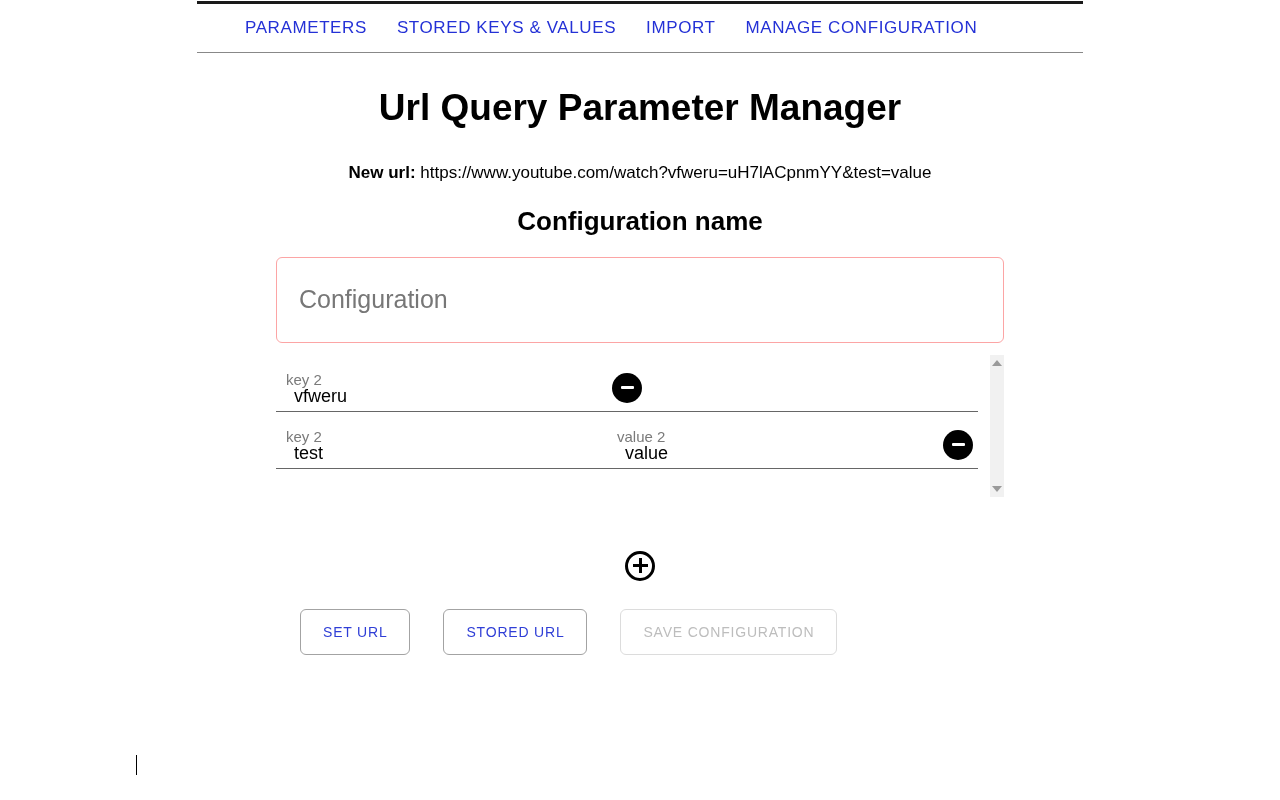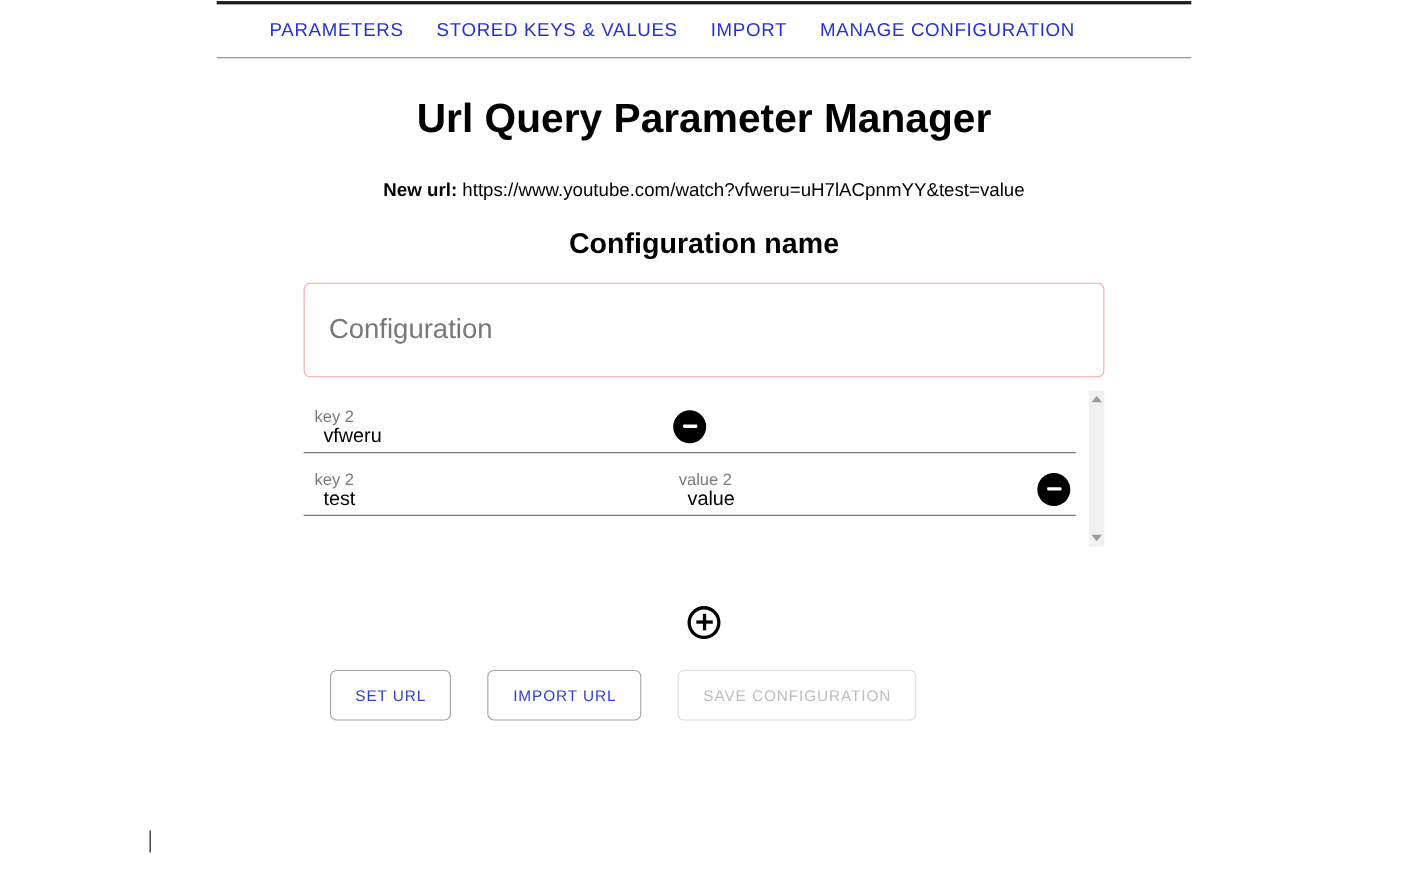--- a/index.html
+++ b/index.html
@@ -258,19 +258,19 @@
       </div>
     </div>
 
     <div class="add-btn">
       <span class="h"></span>
       <span class="v"></span>
     </div>
 
     <div class="button-row">
       <button class="btn">SET URL</button>
-      <button class="btn">IMPORT URL</button>
+      <button class="btn">STORED URL</button>
       <button class="btn disabled">SAVE CONFIGURATION</button>
     </div>
   </div>
 </div>
 
 <div class="cursor-line"></div>
 
 </body></html>

